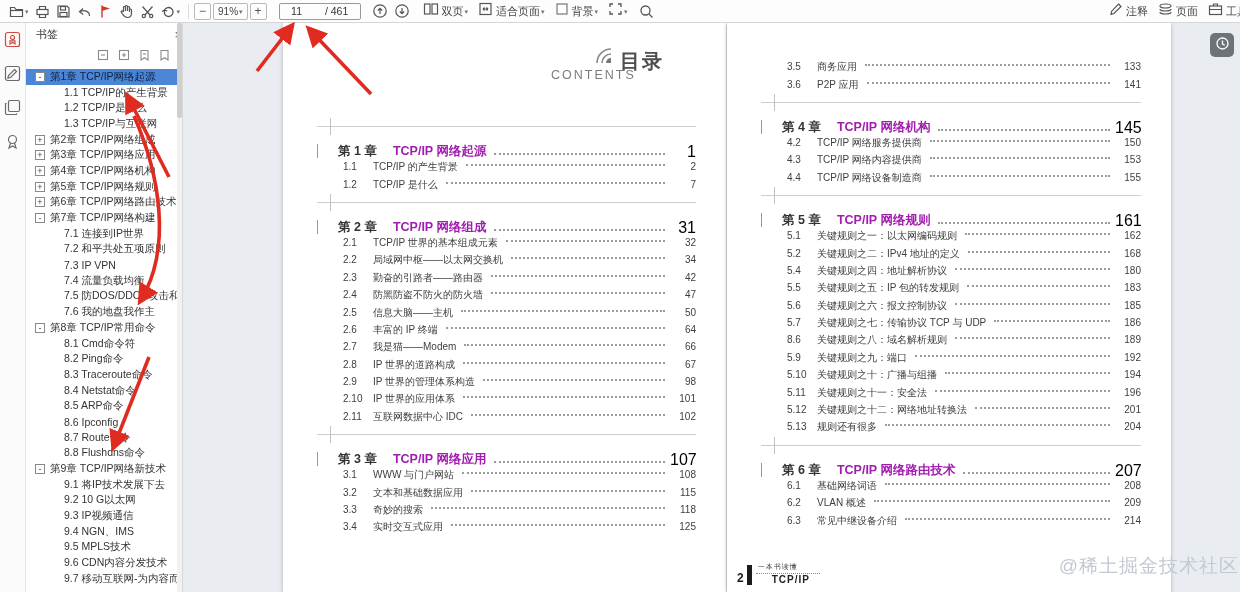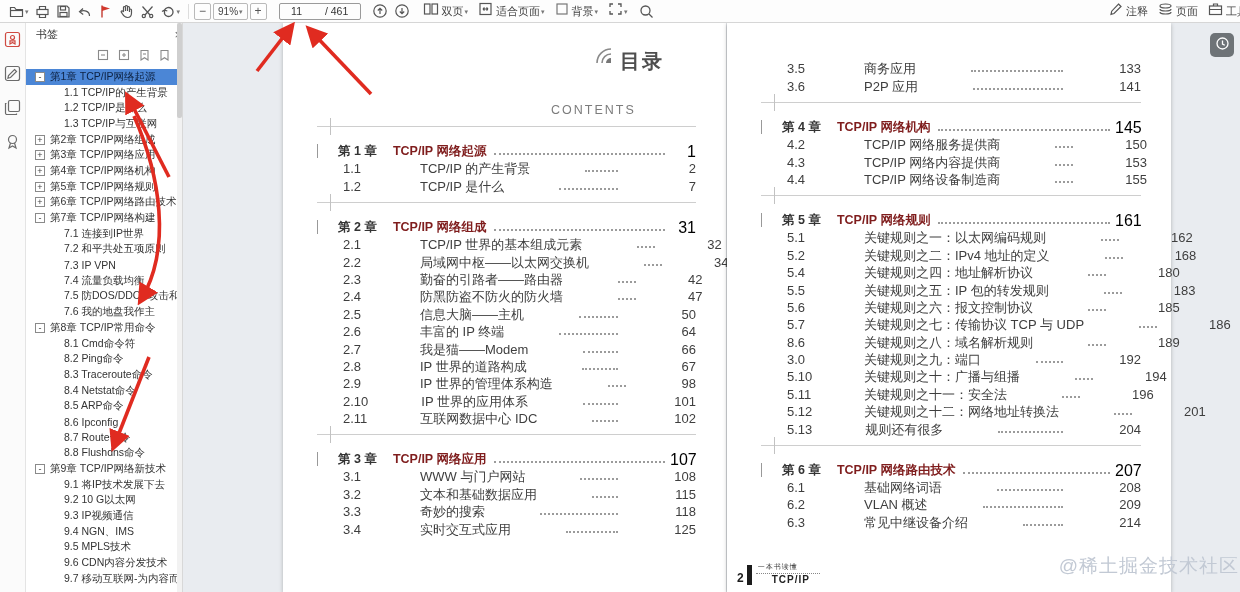--- a/index.html
+++ b/index.html
@@ -42,33 +42,33 @@
     line-height:8px;text-align:center;color:#444;margin-right:5px;flex:none;}
   .trow.sel{background:#4b86d6;color:#0d2242;}
   .vscroll{position:absolute;right:0;top:0;width:5px;height:100%;background:#f2f2f2;}
   .vscroll .thumb{position:absolute;top:0;left:0;width:5px;height:95px;background:#cfcfcf;border-radius:2px;}
   
   .content{flex:1;position:relative;background:#e9ecf0;overflow:hidden;}
   .page{position:absolute;top:0;background:#fff;height:569px;box-shadow:0 1px 4px rgba(0,0,0,.25);}
   .page.left{left:100px;width:443px;}
   .page.right{left:544px;width:444px;}
   .page-header{padding:22px 62px 0 0;height:94px;display:flex;justify-content:flex-end;}
-  .logo-block{display:flex;flex-direction:column;align-items:flex-start;justify-content:space-between;}
+  .logo-block{display:flex;flex-direction:column;align-items:flex-start;}
   .logo-row{display:flex;align-items:flex-end;gap:1px;}
   .logo-title{font-size:20px;font-weight:700;color:#4e4e4e;letter-spacing:2px;line-height:1;}
   .logo-sub{font-size:12.5px;color:#7c7c7c;letter-spacing:2px;margin:-3px 0 0 -42px;}
   .sections{padding:0 30px 0 34px;}
   .page.right .sections{padding-top:35px;}
   .rule{height:1px;background:#cecece;position:relative;margin:9px 0 10px 0;}
   .rule .tick{position:absolute;left:13px;top:-8px;width:1px;height:17px;background:#c2c2c2;}
   .toc-heading{display:flex;align-items:flex-end;height:21px;}
   .ch{font-weight:700;font-size:12.5px;color:#333;border-left:1px solid #999;padding-left:20px;
     margin-right:16px;white-space:nowrap;line-height:14px;}
-  .ht{font-weight:700;font-size:12.5px;color:#7f1d1d;white-space:nowrap;line-height:14px;}
-  .ti-row{display:flex;align-items:flex-end;height:17.4px;font-size:13px;color:#3e3e3e;gap:47px;}
+  .ht{font-weight:700;font-size:12.5px;color:#a21caf;white-space:nowrap;line-height:14px;}
+  .ti-row{display:flex;align-items:center;height:17.4px;font-size:10px;color:#3e3e3e;}
   .no{margin-left:26px;min-width:24px;white-space:nowrap;line-height:13px;}
   .tt{white-space:nowrap;margin-left:6px;line-height:13px;}
   .dots{flex:1;border-bottom:2px dotted #9b9b9b;margin:0 5px 3px 8px;min-width:18px;}
   .pg{width:26px;text-align:right;line-height:13px;}
   
   .pfooter{position:absolute;left:10px;bottom:7px;display:flex;align-items:flex-end;}
   .fp{font-weight:700;font-size:12px;color:#1c1c1c;margin-right:3px;}
   .fbar{width:5px;height:20px;background:#1c1c1c;margin-right:4px;}
   .fbox{display:flex;flex-direction:column;font-size:7px;color:#333;}
   .f1{border-bottom:1px dotted #888;padding:0 22px 1px 2px;letter-spacing:1px;white-space:nowrap;}
@@ -680,21 +680,21 @@
               <span class="dots"></span>
               <span class="pg">186</span>
             </div>
             <div class="ti-row">
               <span class="no">8.6</span>
               <span class="tt">关键规则之八：域名解析规则</span>
               <span class="dots"></span>
               <span class="pg">189</span>
             </div>
             <div class="ti-row">
-              <span class="no">3.0</span>
+              <span class="no">5.9</span>
               <span class="tt">关键规则之九：端口</span>
               <span class="dots"></span>
               <span class="pg">192</span>
             </div>
             <div class="ti-row">
               <span class="no">5.10</span>
               <span class="tt">关键规则之十：广播与组播</span>
               <span class="dots"></span>
               <span class="pg">194</span>
             </div>

